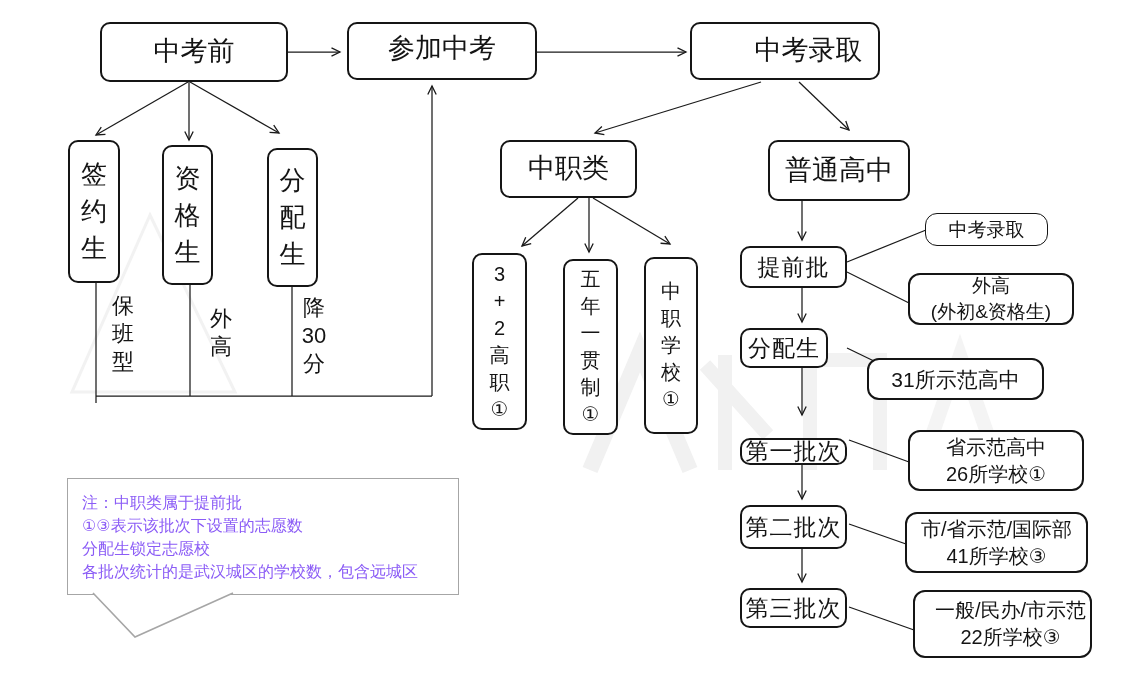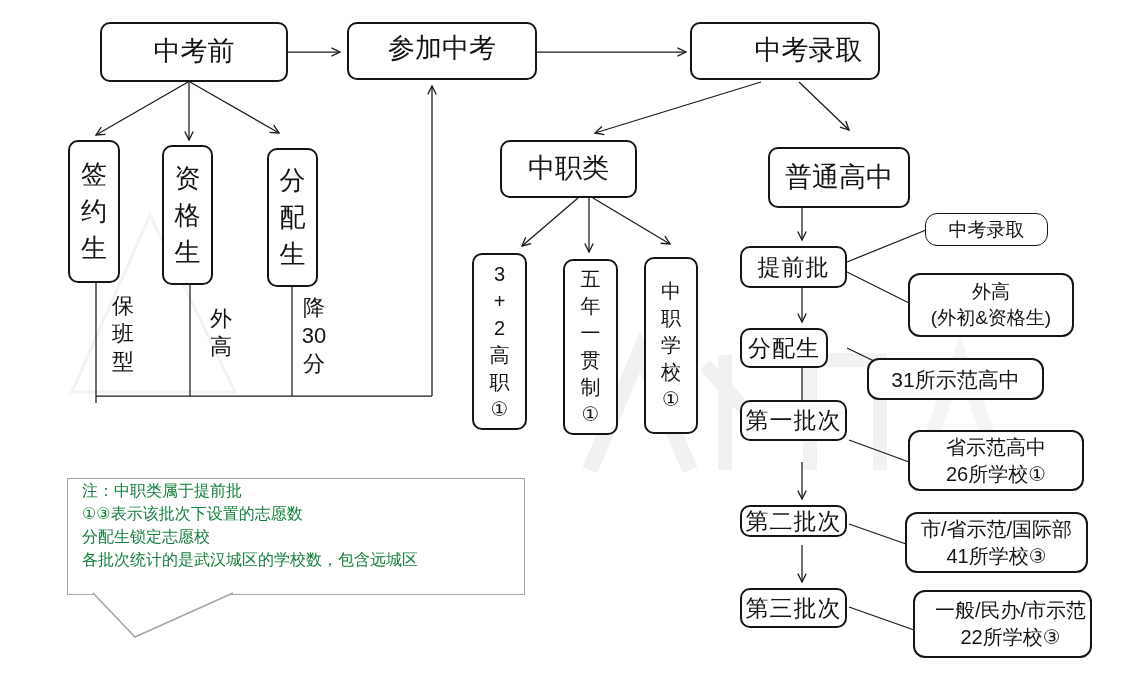--- a/index.html
+++ b/index.html
@@ -24,24 +24,24 @@
   .f27 { font-size:27px; }
   .f24 { font-size:23px; letter-spacing:1px; }
   .vbig  { font-size:26px; line-height:37px; }
   .vmid  { font-size:20px; line-height:27px; }
   .vlbl  { font-size:22px; line-height:28px; }
   .side19 { font-size:19px; line-height:26px; border-radius:12px; }
   .side20 { font-size:20px; line-height:27px; border-radius:12px; }
   .side21 { font-size:21px; line-height:27px; border-radius:12px; }
   #note-box {
     position:absolute; z-index:3; box-sizing:border-box;
-    left:67px; top:478px; width:458px; height:117px;
+    left:67px; top:478px; width:392px; height:117px;
     background:#fff; border:1.6px solid #a6a6a6;
-    font-size:16px; line-height:23px; padding:0 14px;
-    white-space:pre-line; color:#15803d;
+    font-size:16px; line-height:23px; padding:12px 14px;
+    white-space:pre-line; color:#8b5cf6;
   }
   #note-tail { position:absolute; left:0; top:0; z-index:4; pointer-events:none; }
 </style>
 </head>
 <body>
 
 <div id="canvas">
 
   <svg id="watermark" class="layer" aria-hidden="true">
     <path d="M150,215 L235,392 L72,392 Z" fill="none" stroke="#f2f2f2" stroke-width="3"></path>
@@ -122,29 +122,29 @@
 一
 贯
 制
 ①</div>
   <div class="node vmid" style="left:644px;top:257px;width:54px;height:177px;">中
 职
 学
 校
 ①</div>
 
-  <div class="node f27" style="left:768px;top:147px;width:142px;height:61px;">普通高中</div>
+  <div class="node f27" style="left:768px;top:140px;width:142px;height:61px;">普通高中</div>
   <div class="node f24" style="left:740px;top:246px;width:107px;height:42px;">提前批</div>
   <div class="node f24" style="left:740px;top:328px;width:88px;height:40px;">分配生</div>
-  <div class="node f24" style="left:740px;top:400px;width:107px;height:41px;">第一批次</div>
-  <div class="node f24" style="left:740px;top:505px;width:107px;height:32px;">第二批次</div>
+  <div class="node f24" style="left:740px;top:438px;width:107px;height:27px;">第一批次</div>
+  <div class="node f24" style="left:740px;top:505px;width:107px;height:44px;">第二批次</div>
   <div class="node f24" style="left:740px;top:588px;width:107px;height:40px;">第三批次</div>
 
   <div class="node side19" style="left:925px;top:213px;width:123px;height:33px;border-width:1.8px;">中考录取</div>
-  <div class="node side19" style="left:908px;top:273px;width:166px;height:64px;">外高
+  <div class="node side19" style="left:908px;top:273px;width:166px;height:52px;">外高
 (外初&amp;资格生)</div>
   <div class="node side21" style="left:867px;top:358px;width:177px;height:42px;">31所示范高中</div>
   <div class="node side20" style="left:908px;top:430px;width:176px;height:61px;">省示范高中
 26所学校①</div>
   <div class="node side20" style="left:905px;top:512px;width:183px;height:61px;">市/省示范/国际部
 41所学校③</div>
   <div class="node side20" style="left:913px;top:590px;width:179px;height:68px;padding-left:16px;">一般/民办/市示范
 22所学校③</div>
 
   <div id="note-box">注：中职类属于提前批

